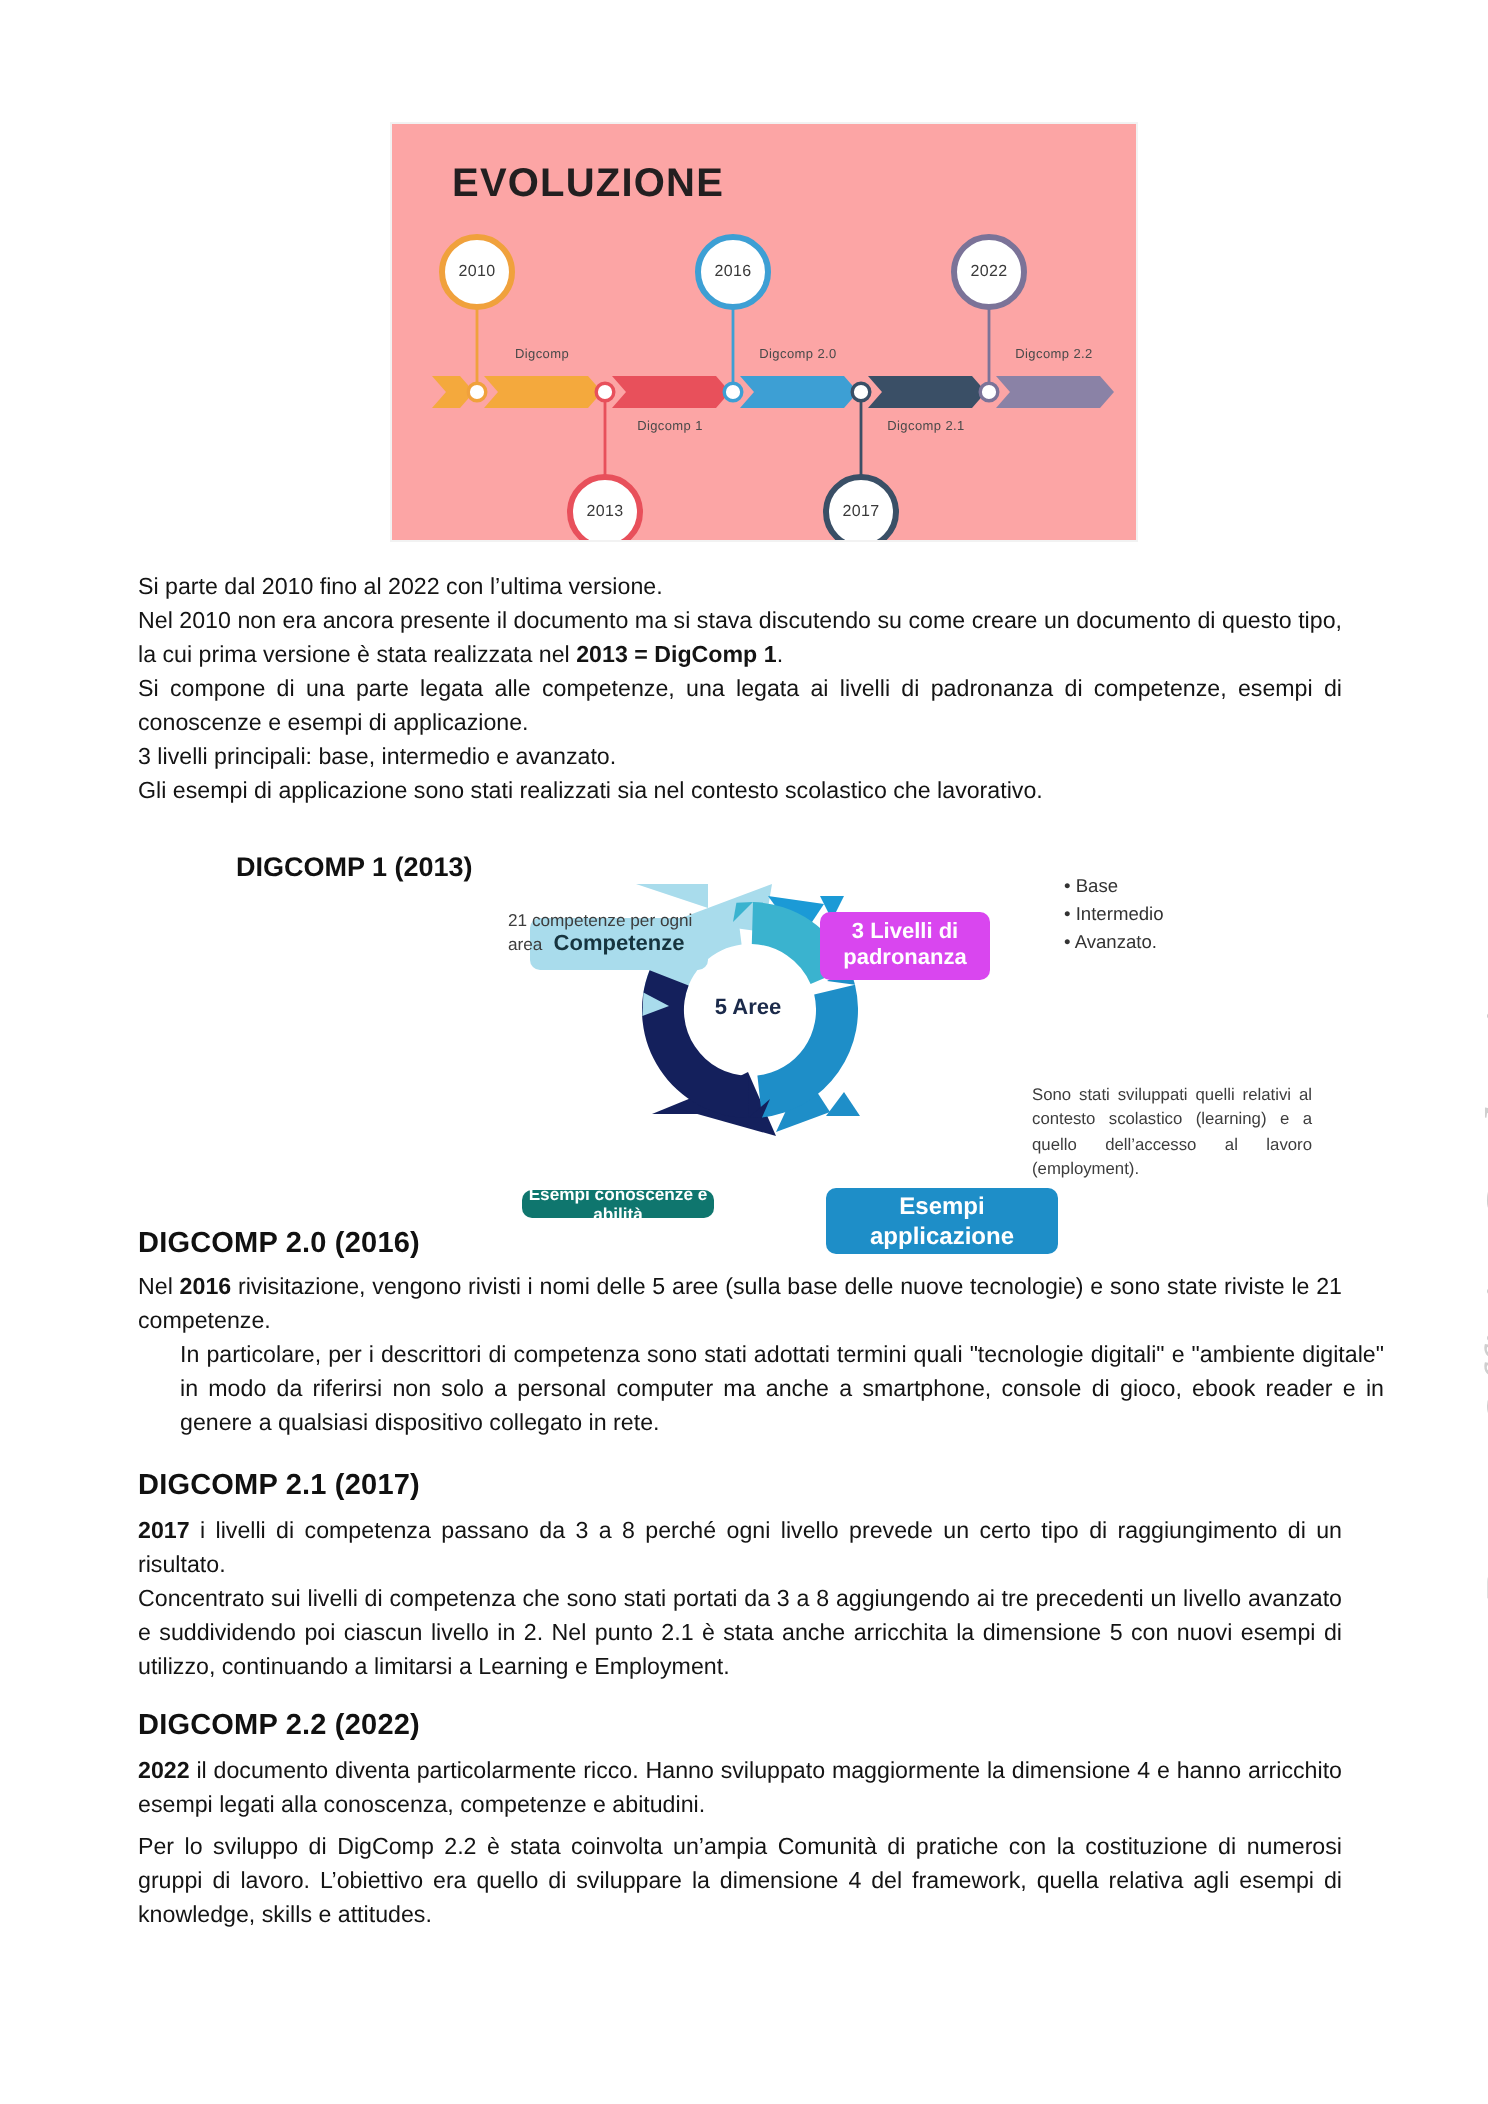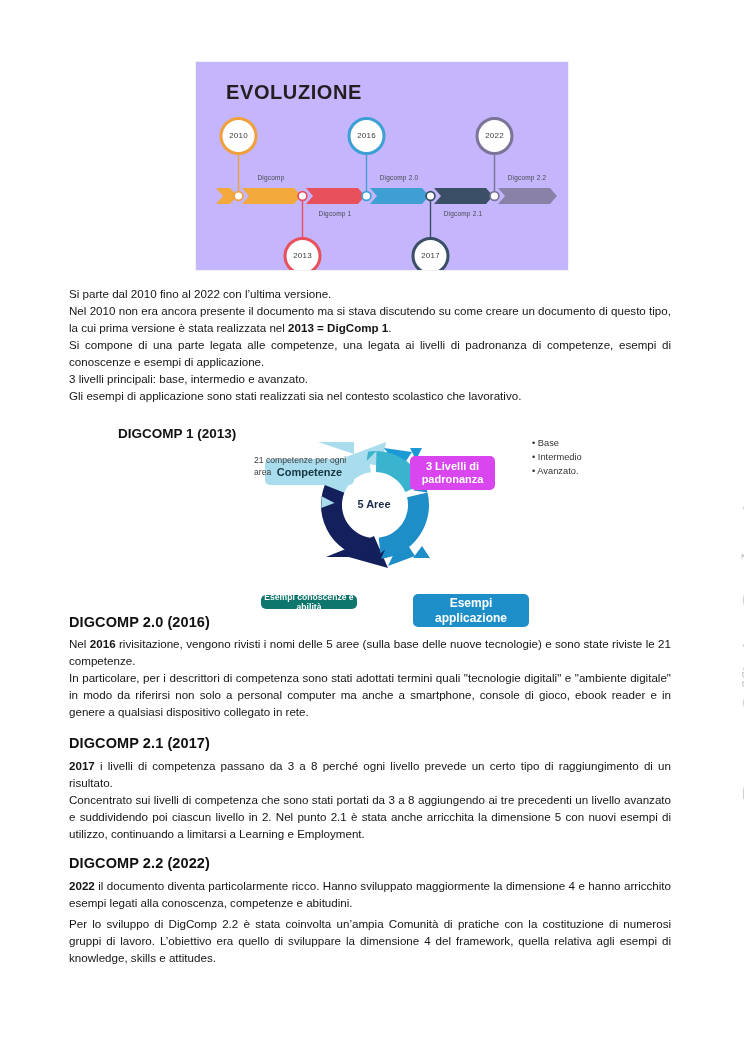--- a/index.html
+++ b/index.html
@@ -36,21 +36,21 @@
     z-index: 50;
   }
 
   
   #timeline-figure {
     position: absolute;
     left: 196px;
     top: 62px;
     width: 372px;
     height: 208px;
-    background: #c4b5fd;
+    background: #fca5a5;
     box-shadow: 0 0 0 1px #f2f2f2;
   }
   #timeline-title {
     position: absolute;
     left: 30px;
     top: 19px;
     font-size: 20px;
     font-weight: bold;
     letter-spacing: 0.6px;
     color: #231f20;
@@ -273,25 +273,26 @@
 
   <ul id="bullets">
     <li>Base</li>
     <li>Intermedio</li>
     <li>Avanzato.</li>
   </ul>
 
   <div class="cap-box" id="box-esempi-con">Esempi conoscenze e abilità</div>
   <div class="cap-box" id="box-esempi-app">Esempi applicazione</div>
 
+  <div id="note-sono">Sono stati sviluppati quelli relativi al contesto scolastico (learning) e a quello dell’accesso al lavoro (employment).</div>
 </div>
 
 <div class="section-h" style="top:614px;">DIGCOMP 2.0 (2016)</div>
 <div class="para" style="top:635px;"><span>Nel </span><b>2016</b><span> rivisitazione, vengono rivisti i nomi delle 5 aree (sulla base delle nuove tecnologie) e sono state riviste le 21 competenze.</span></div>
-<div class="para" style="top:669px;">In particolare, per i descrittori di competenza sono stati adottati termini quali "tecnologie digitali" e "ambiente digitale" in modo da riferirsi non solo a personal computer ma anche a smartphone, console di gioco, ebook reader e in genere a qualsiasi dispositivo collegato in rete.</div>
+<div class="para" style="top:669px;margin-left:21px;">In particolare, per i descrittori di competenza sono stati adottati termini quali "tecnologie digitali" e "ambiente digitale" in modo da riferirsi non solo a personal computer ma anche a smartphone, console di gioco, ebook reader e in genere a qualsiasi dispositivo collegato in rete.</div>
 
 <div class="section-h" style="top:735px;">DIGCOMP 2.1 (2017)</div>
 <div class="para" style="top:757px;"><span></span><b>2017</b><span> i livelli di competenza passano da 3 a 8 perché ogni livello prevede un certo tipo di raggiungimento di un risultato.</span></div>
 <div class="para" style="top:791px;">Concentrato sui livelli di competenza che sono stati portati da 3 a 8 aggiungendo ai tre precedenti un livello avanzato e suddividendo poi ciascun livello in 2. Nel punto 2.1 è stata anche arricchita la dimensione 5 con nuovi esempi di utilizzo, continuando a limitarsi a Learning e Employment.</div>
 
 <div class="section-h" style="top:855px;">DIGCOMP 2.2 (2022)</div>
 <div class="para" style="top:877px;"><span></span><b>2022</b><span> il documento diventa particolarmente ricco. Hanno sviluppato maggiormente la dimensione 4 e hanno arricchito esempi legati alla conoscenza, competenze e abitudini.</span></div>
 <div class="para" style="top:915px;">Per lo sviluppo di DigComp 2.2 è stata coinvolta un’ampia Comunità di pratiche con la costituzione di numerosi gruppi di lavoro. L’obiettivo era quello di sviluppare la dimensione 4 del framework, quella relativa agli esempi di knowledge, skills e attitudes.</div>
 
 </body></html>

